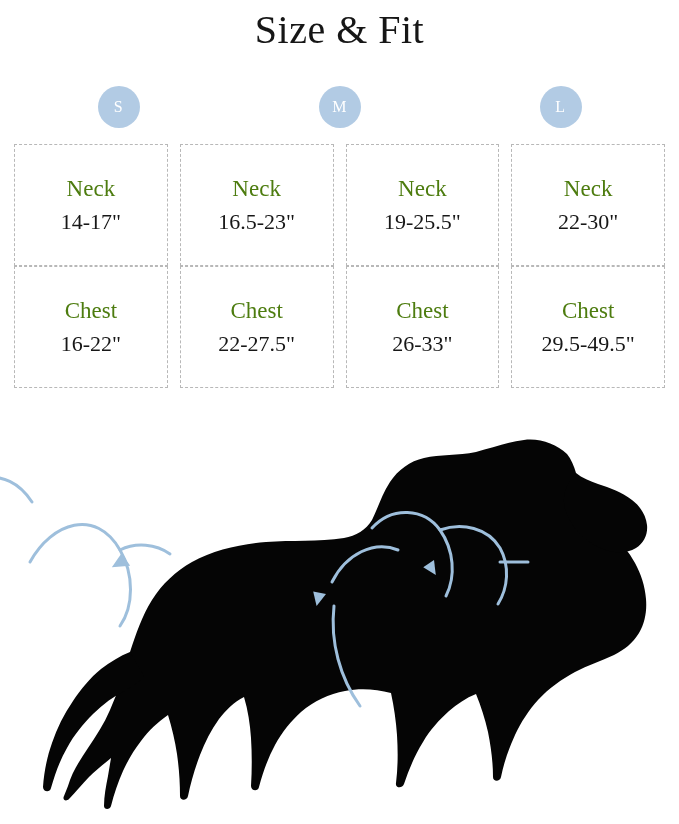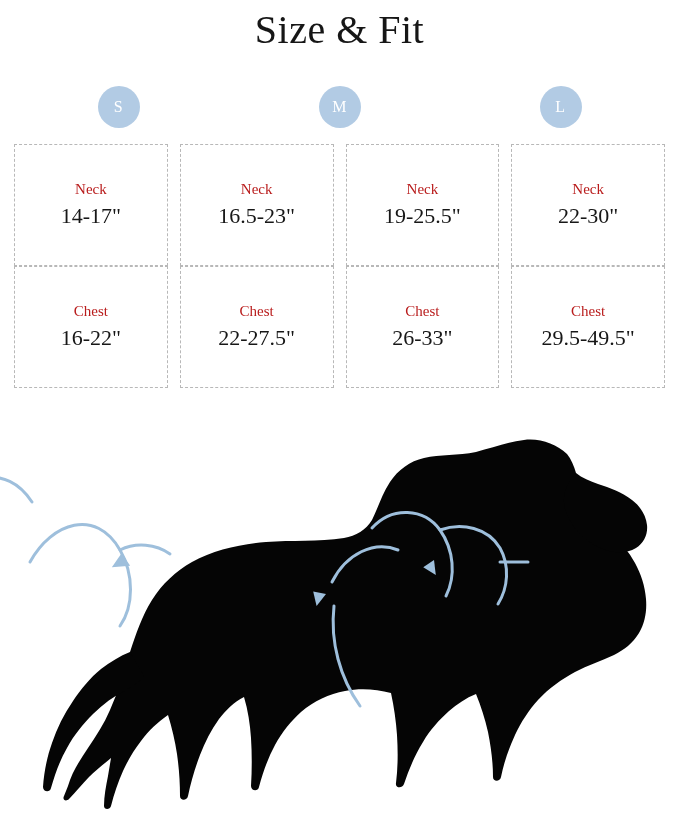--- a/index.html
+++ b/index.html
@@ -76,23 +76,23 @@
     flex: 1 1 0;
     margin: 0 6px;
     border: 1px dashed #b8b8b8;
     display: flex;
     flex-direction: column;
     align-items: center;
     justify-content: center;
     box-sizing: border-box;
   }
   .cell .label {
-    font-size: 15px;
+    font-size: 23px;
     line-height: 1.5;
-    color: #b91c1c;
+    color: #4d7c0f;
   }
   .cell .value {
     font-size: 22px;
     line-height: 1.45;
     color: #171717;
   }
 
   
   .illustration {
     position: absolute;

